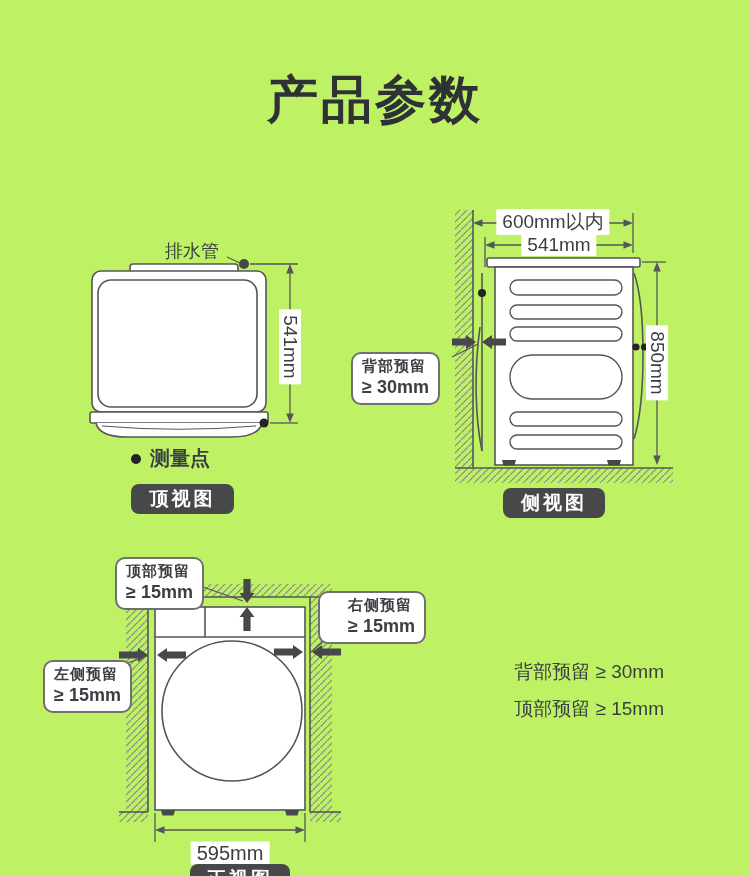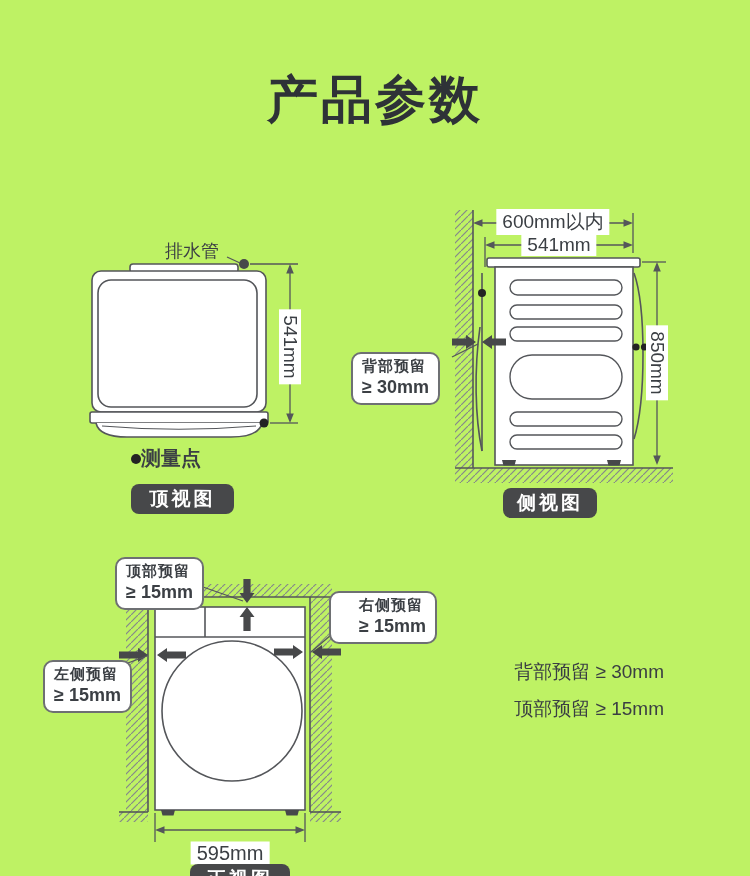--- a/index.html
+++ b/index.html
@@ -6,21 +6,21 @@
   .page{position:relative;width:750px;height:876px;background:#bef264;overflow:hidden;
         font-family:"Liberation Sans","DejaVu Sans",sans-serif;color:#3b3f44;}
   .abs{position:absolute;}
   .title{left:0;top:66px;width:100%;text-align:center;font-size:51px;font-weight:700;
          color:#2e3237;letter-spacing:3px;}
   svg{display:block;}
   .dim-label{background:#fff;color:#3b3f44;font-size:19px;font-weight:500;
              padding:0 6px;white-space:nowrap;transform:translate(-50%,-50%);}
   .dim-label.v{writing-mode:vertical-rl;padding:6px 0;}
   .small-label{color:#3b3f44;font-size:18px;font-weight:500;white-space:nowrap;}
-  .legend{display:flex;align-items:center;font-size:20px;font-weight:600;color:#3b3f44;}
+  .legend{display:flex;align-items:center;gap:9px;font-size:20px;font-weight:600;color:#3b3f44;}
   .legend-dot{width:10px;height:10px;border-radius:50%;background:#232323;}
   .badge{background:#47484a;color:#fff;border-radius:8px;display:flex;align-items:center;
          justify-content:center;font-size:19px;font-weight:700;letter-spacing:3px;}
   .callout{border:2px solid #6e7073;border-radius:10px;background:#fff;
            padding:3px 9px 5px 9px;line-height:1.25;white-space:nowrap;}
   .callout .c-label{font-size:15px;font-weight:600;letter-spacing:1px;}
   .callout .c-value{font-size:18px;font-weight:600;}
   .notes{text-align:right;font-size:19px;font-weight:500;color:#3a3e43;line-height:24px;}
   .notes div{margin-bottom:13px;}
 </style>
@@ -117,21 +117,21 @@
     </g>
   </svg>
 
   <div class="abs dim-label" style="left:553px;top:222px;">600mm以内</div>
   <div class="abs dim-label" style="left:559px;top:245px;">541mm</div>
   <div class="abs dim-label v" style="left:657px;top:363px;">850mm</div>
   <div class="abs callout" style="left:351px;top:352px;">
     <div class="c-label">背部预留</div>
     <div class="c-value">≥ 30mm</div>
   </div>
-  <div class="abs badge" style="left:503px;top:488px;width:94px;height:30px;">侧视图</div>
+  <div class="abs badge" style="left:503px;top:488px;width:102px;height:30px;">侧视图</div>
 
   <svg class="abs" style="left:40px;top:545px;" width="410" height="331" viewBox="0 0 410 331">
     <defs>
       <pattern id="h3" width="7" height="7" patternUnits="userSpaceOnUse">
         <path d="M0,7 L7,0" stroke="#85878a" stroke-width="1.2"></path>
       </pattern>
     </defs>
     <rect x="100" y="39" width="192" height="13" fill="url(#h3)"></rect>
     <rect x="86" y="52" width="22" height="215" fill="url(#h3)"></rect>
     <rect x="270" y="52" width="22" height="215" fill="url(#h3)"></rect>
@@ -169,21 +169,21 @@
     <g fill="#54565a">
       <path d="M115,285 L124.5,281.3 L124.5,288.7 Z"></path>
       <path d="M265,285 L255.5,281.3 L255.5,288.7 Z"></path>
     </g>
   </svg>
 
   <div class="abs callout" style="left:115px;top:557px;">
     <div class="c-label">顶部预留</div>
     <div class="c-value">≥ 15mm</div>
   </div>
-  <div class="abs callout" style="left:329px;top:591px;padding-left:28px;">
+  <div class="abs callout" style="left:318px;top:591px;padding-left:28px;">
     <div class="c-label">右侧预留</div>
     <div class="c-value">≥ 15mm</div>
   </div>
   <div class="abs callout" style="left:43px;top:660px;">
     <div class="c-label">左侧预留</div>
     <div class="c-value">≥ 15mm</div>
   </div>
   <div class="abs dim-label" style="left:230px;top:853px;font-size:20px;text-align:center;">595mm</div>
   <div class="abs badge" style="left:190px;top:864px;width:100px;height:30px;">正视图</div>
 

